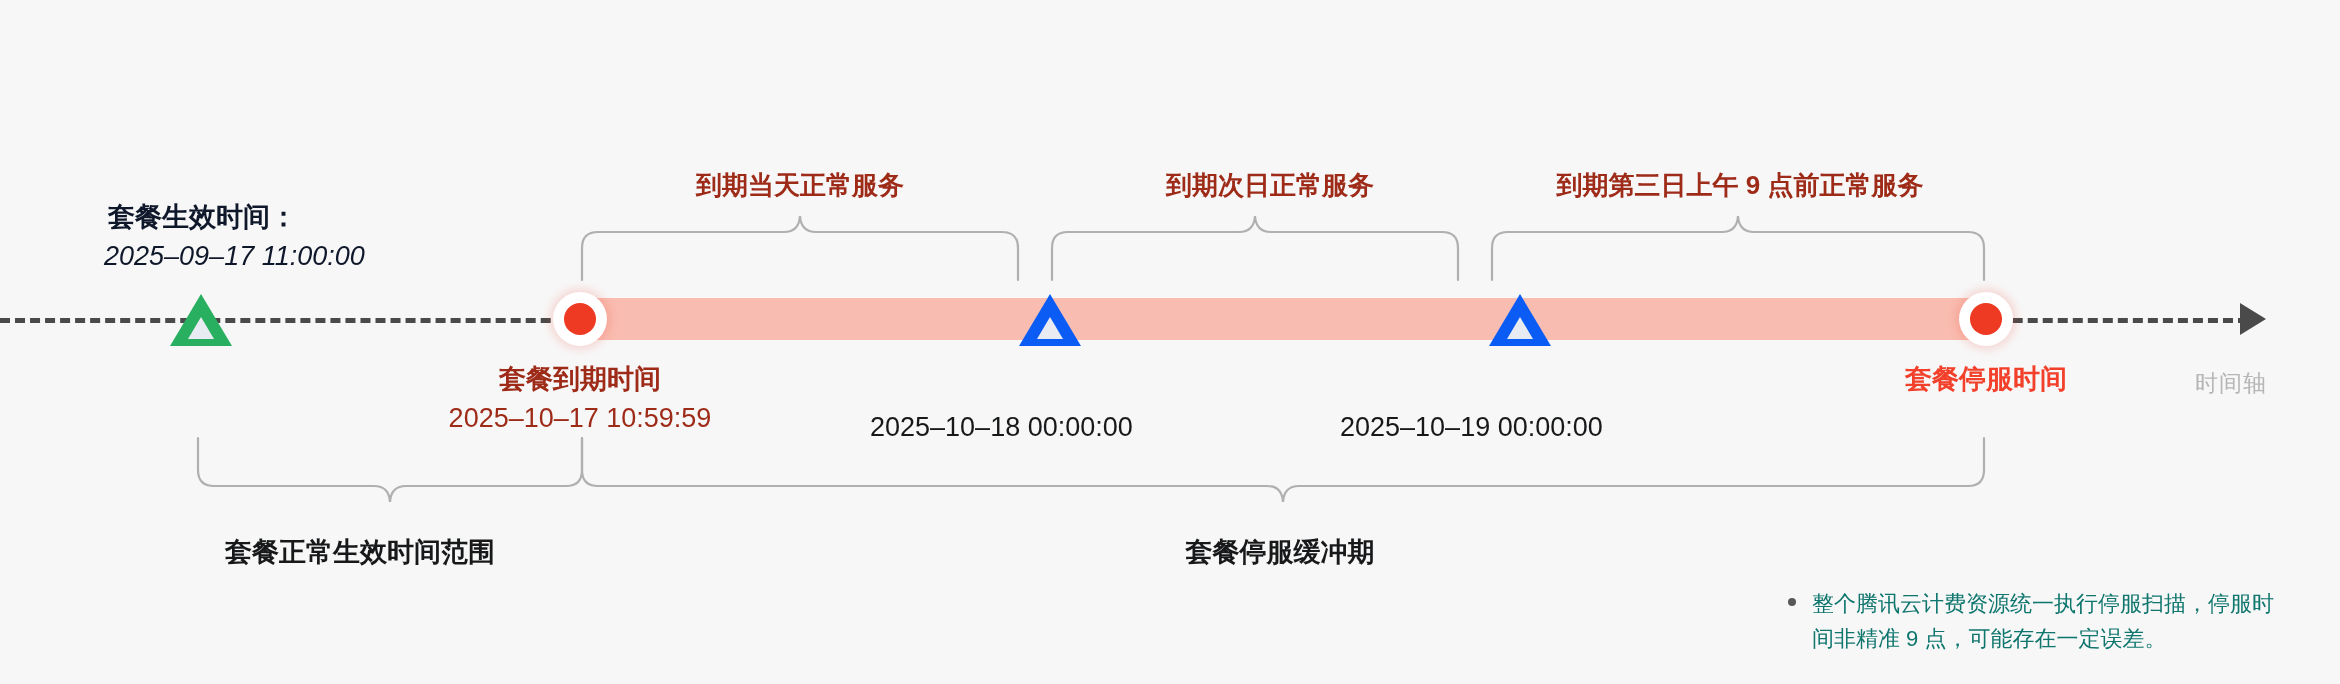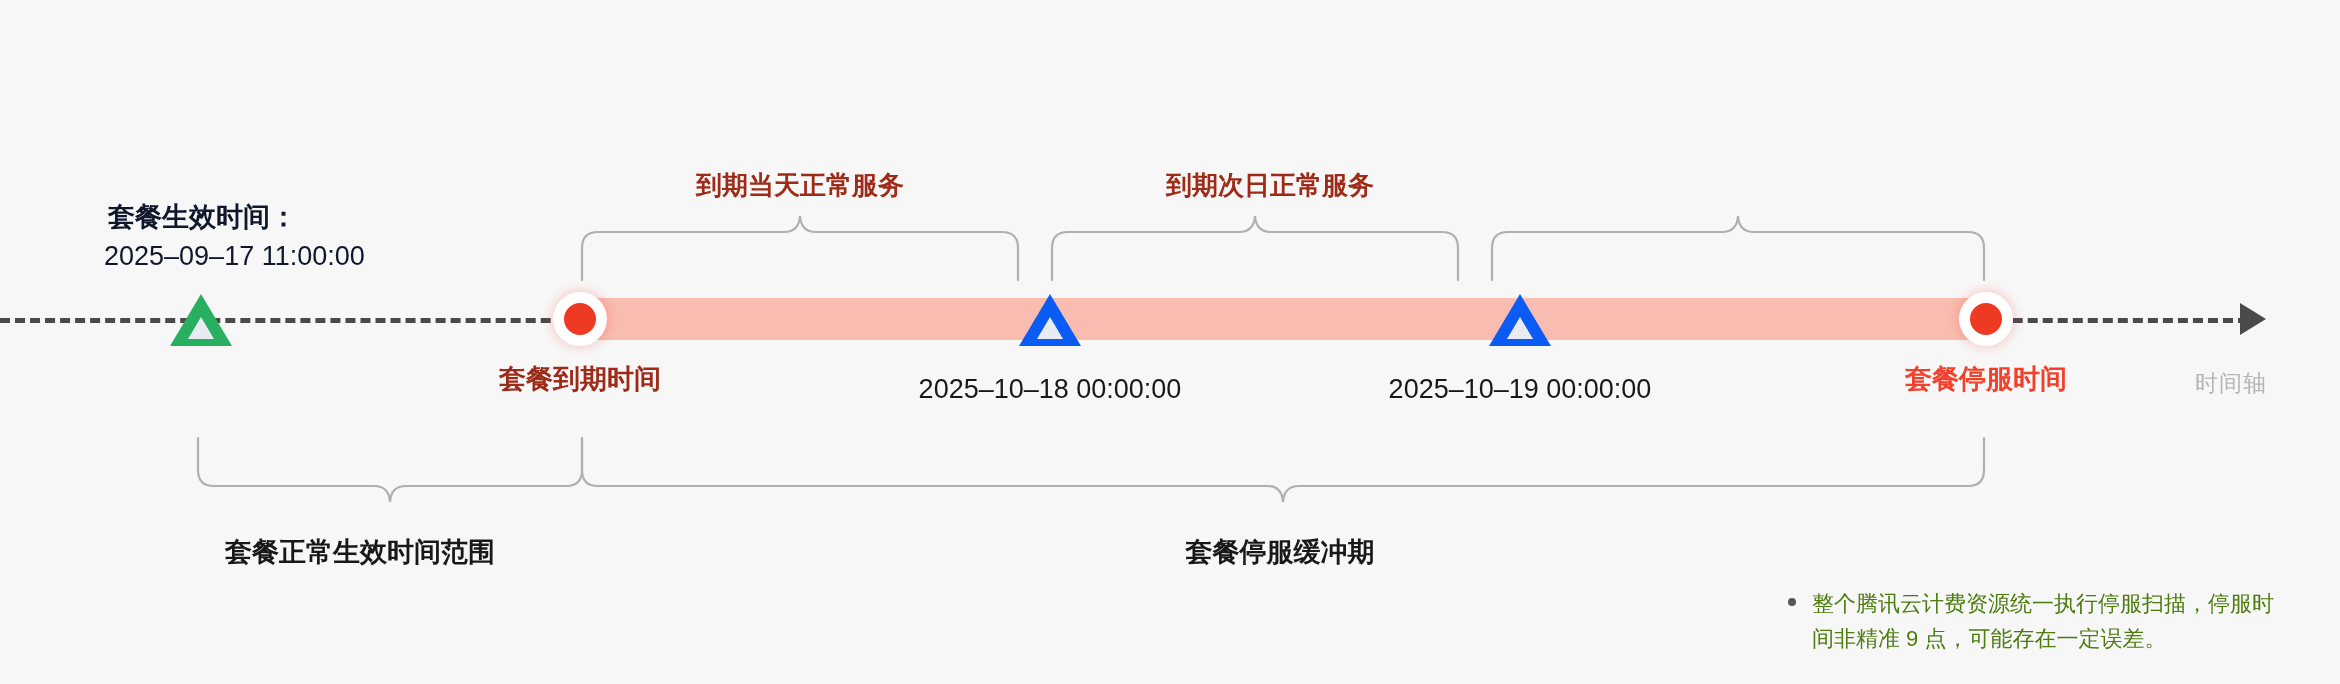--- a/index.html
+++ b/index.html
@@ -123,21 +123,21 @@
     line-height: 1.45;
   }
   .lbl-effective {
     left: 104px;
     top: 198px;
     font-size: 27px;
     color: #0f172a;
     text-align: left;
   }
   .lbl-effective .t1 { font-weight: bold; display: block; padding-left: 4px; }
-  .lbl-effective .t2 { display: block; }
+  .lbl-effective .t2 { display: block; font-style: italic; }
 
   .lbl-expire {
     top: 360px;
     left: 440px;
     width: 280px;
     text-align: center;
     font-size: 27px;
     color: #9E2A18;
   }
   .lbl-expire .t1 { font-weight: bold; display: block; }
@@ -148,24 +148,24 @@
     left: 1846px;
     width: 280px;
     text-align: center;
     font-size: 27px;
     color: #F2402B;
   }
   .lbl-stop .t1 { font-weight: bold; display: block; }
   .lbl-stop .t2 { display: block; }
 
   .lbl-mid {
-    top: 370px;
+    top: 408px;
     font-size: 27px;
     color: #17181A;
-    text-align: center;
+    text-align: left;
     width: 360px;
   }
   .lbl-mid-1 { left: 870px; }
   .lbl-mid-2 { left: 1340px; }
 
   .seg-label {
     position: absolute;
     top: 168px;
     font-size: 26px;
     font-weight: bold;
@@ -188,41 +188,42 @@
   .brace-lbl-normal { left: 130px; top: 534px; width: 460px; }
   .brace-lbl-buffer { left: 1060px; top: 534px; width: 440px; }
 
   
   .footnote {
     position: absolute;
     left: 1812px;
     top: 586px;
     width: 470px;
     font-size: 22px;
-    color: #4d7c0f;
+    color: #0f766e;
     line-height: 1.6;
   }
   .footnote .bullet {
     position: absolute;
     left: -24px;
     top: 12px;
     width: 8px; height: 8px;
     border-radius: 50%;
     background: #575859;
   }
 
   svg.brace { position: absolute; overflow: visible; }
 </style>
 </head>
 <body>
 
 <div id="canvas">
 
   <div class="seg-label seg-1">到期当天正常服务</div>
   <div class="seg-label seg-2">到期次日正常服务</div>
+  <div class="seg-label seg-3">到期第三日上午 9 点前正常服务</div>
 
   <svg class="brace" style="left:580px; top:212px;" width="440" height="70" viewBox="0 0 440 70">
     <path d="M2,68 L2,36 Q2,20 18,20 L204,20 Q219,20 220,4 Q221,20 236,20 L422,20 Q438,20 438,36 L438,68" fill="none" stroke="#B0B0B0" stroke-width="2.2" stroke-linecap="round"></path>
   </svg>
   <svg class="brace" style="left:1050px; top:212px;" width="410" height="70" viewBox="0 0 410 70">
     <path d="M2,68 L2,36 Q2,20 18,20 L189,20 Q204,20 205,4 Q206,20 221,20 L392,20 Q408,20 408,36 L408,68" fill="none" stroke="#B0B0B0" stroke-width="2.2" stroke-linecap="round"></path>
   </svg>
   <svg class="brace" style="left:1490px; top:212px;" width="496" height="70" viewBox="0 0 496 70">
     <path d="M2,68 L2,36 Q2,20 18,20 L232,20 Q247,20 248,4 Q249,20 264,20 L478,20 Q494,20 494,36 L494,68" fill="none" stroke="#B0B0B0" stroke-width="2.2" stroke-linecap="round"></path>
   </svg>
@@ -250,20 +251,21 @@
 
   <div class="marker-tri tri-blue-outer tri-b2-outer"></div>
   <div class="marker-tri tri-blue-inner tri-b2-inner"></div>
 
   <div class="dot-wrap dot-stop">
     <div class="dot-core"></div>
   </div>
 
   <div class="lbl lbl-expire">
     <span class="t1">套餐到期时间</span>
+    <span class="t2">2025–10–17 10:59:59</span>
   </div>
 
   <div class="lbl lbl-mid lbl-mid-1">2025–10–18 00:00:00</div>
   <div class="lbl lbl-mid lbl-mid-2">2025–10–19 00:00:00</div>
 
   <div class="lbl lbl-stop">
     <span class="t1">套餐停服时间</span>
   </div>
 
   <svg class="brace" style="left:196px; top:436px;" width="388" height="80" viewBox="0 0 388 80">

